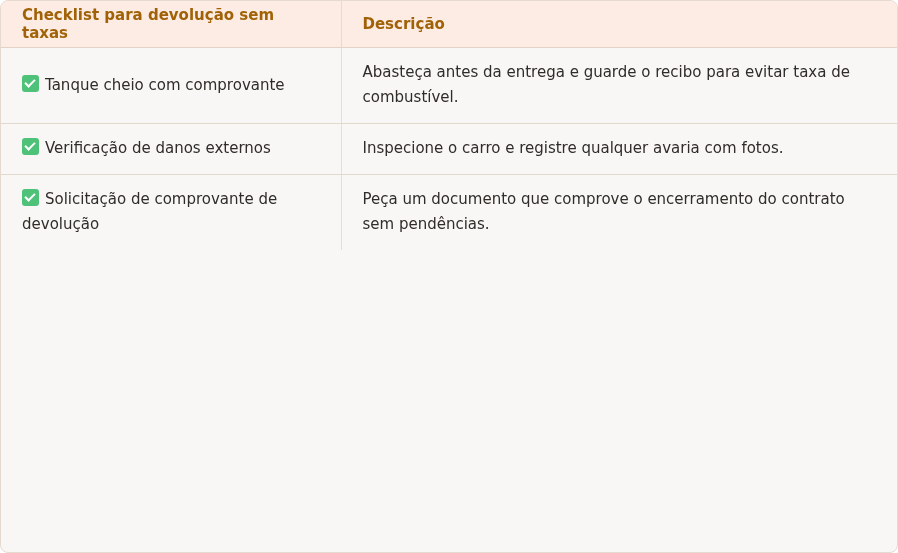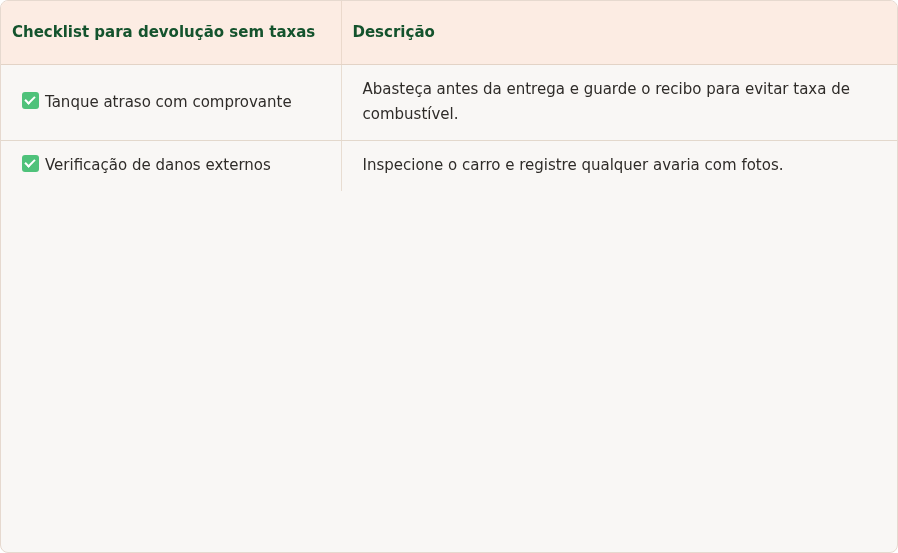--- a/index.html
+++ b/index.html
@@ -6,22 +6,22 @@
   body { width: 898px; height: 553px; overflow: hidden; font-family: "DejaVu Sans", "Liberation Sans", sans-serif; }
   .table-wrap {
     width: 898px; height: 553px; box-sizing: border-box;
     border: 1px solid #e6d9cf; border-radius: 8px; overflow: hidden;
     background: #f9f7f5;
   }
   table { width: 100%; border-collapse: collapse; table-layout: fixed; }
   col.c1 { width: 340px; }
   col.c2 { width: 558px; }
   thead th {
-    background: #fcece3; color: #14532d; font-weight: bold; font-size: 15px;
-    text-align: left; height: 63px; padding: 0 11px; box-sizing: border-box;
+    background: #fcece3; color: #a16207; font-weight: bold; font-size: 15px;
+    text-align: left; height: 46px; padding: 0 21px; box-sizing: border-box;
     border-bottom: 1px solid #e3d3c6;
   }
   thead th:first-child { border-right: 1px solid #ebd9cc; }
   tbody td {
     color: #2f2c29; font-size: 15px; line-height: 25px;
     padding: 0 21px; vertical-align: middle; box-sizing: border-box;
     border-bottom: 1px solid #e3d8cc;
   }
   tbody td:first-child { border-right: 1px solid #e8ddd2; }
   tbody tr:last-child td { border-bottom: none; }
@@ -46,22 +46,26 @@
         <col class="c2">
       </colgroup>
     <thead>
       <tr>
         <th>Checklist para devolução sem taxas</th>
         <th>Descrição</th>
       </tr>
     </thead>
     <tbody>
       <tr class="r2">
-        <td><span class="check"></span><span>Tanque atraso com comprovante</span></td>
+        <td><span class="check"></span><span>Tanque cheio com comprovante</span></td>
         <td>Abasteça antes da entrega e guarde o recibo para evitar taxa de combustível.</td>
       </tr>
       <tr class="r1">
         <td><span class="check"></span><span>Verificação de danos externos</span></td>
         <td>Inspecione o carro e registre qualquer avaria com fotos.</td>
       </tr>
+      <tr class="r2">
+        <td><span class="check"></span><span>Solicitação de comprovante de devolução</span></td>
+        <td>Peça um documento que comprove o encerramento do contrato sem pendências.</td>
+      </tr>
     </tbody>
   </table>
 </div>
 
 </body></html>

